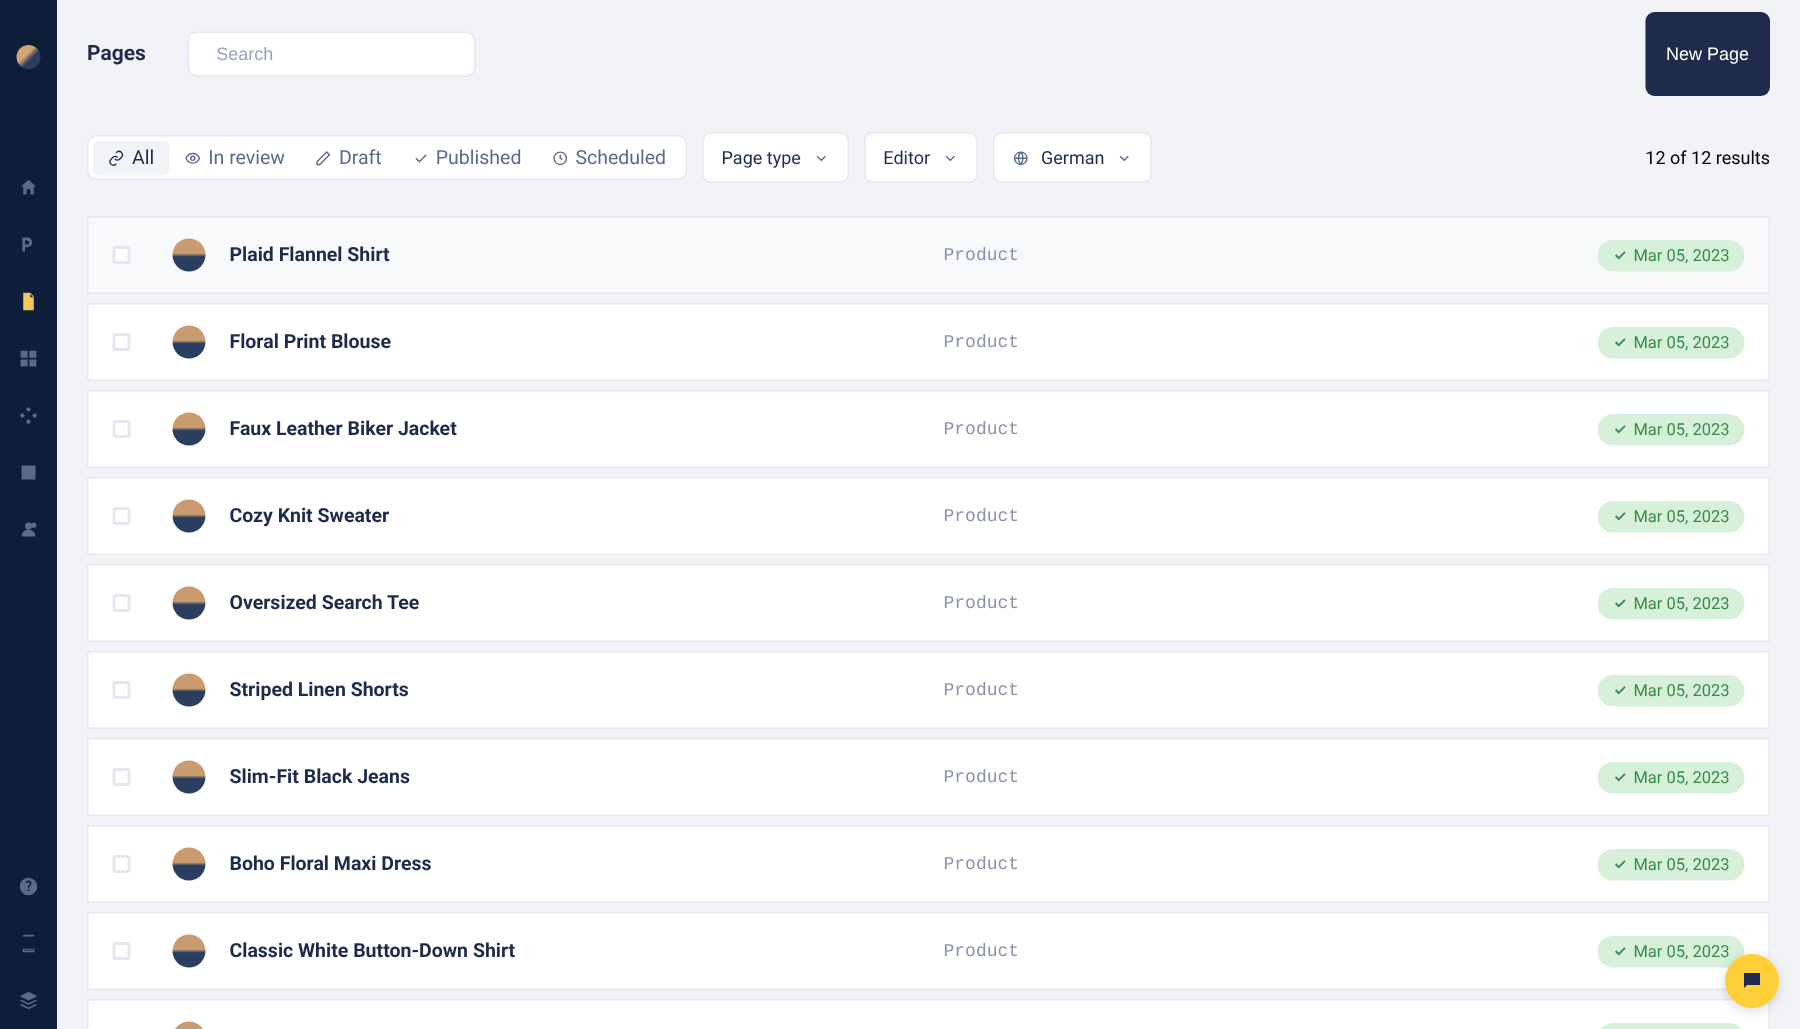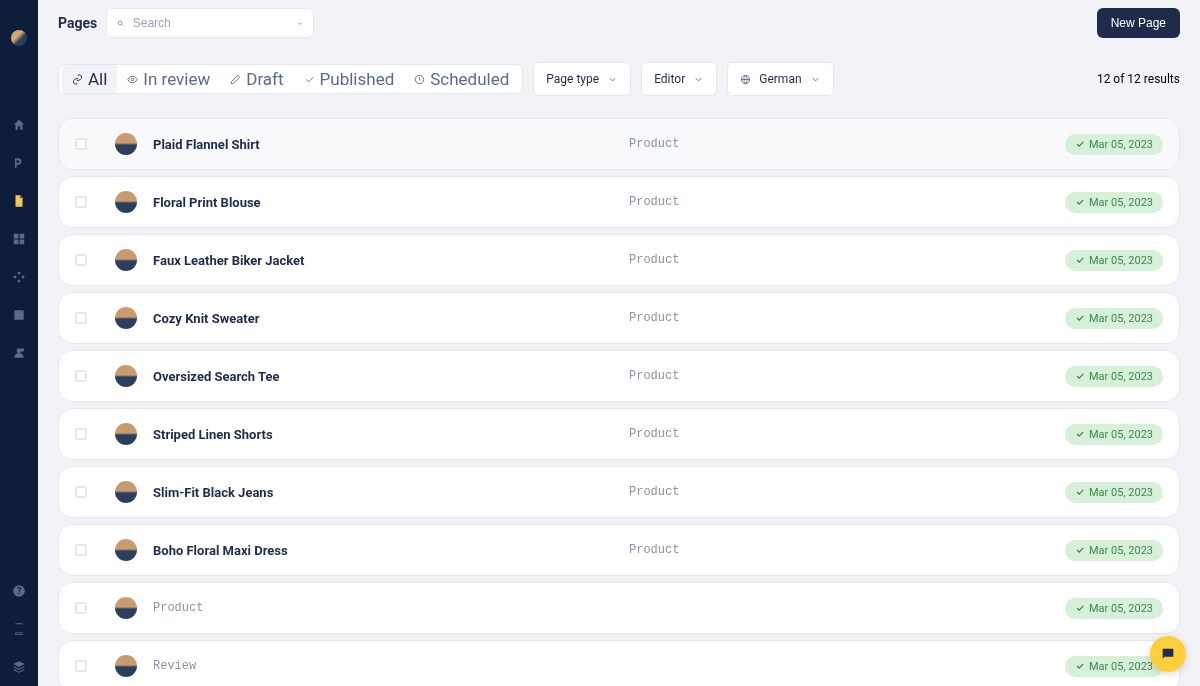--- a/index.html
+++ b/index.html
@@ -41,56 +41,56 @@
 
 .main {
   margin-left: 38px;
   padding: 8px 20px 20px 20px;
   height: 686px;
   overflow-y: auto;
 }
 .header {
   display: flex;
   align-items: center;
-  gap: 9px;
+  gap: 28px;
   margin-bottom: 24px;
 }
 .header-title {
   font-size: 14px;
   font-weight: 700;
   color: #1e2b4a;
 }
 .search-box {
   background: #fff;
   border: 1px solid #e4e7ee;
   border-radius: 6px;
   display: flex;
   align-items: center;
-  width: 208px;
+  width: 192px;
   height: 30px;
   padding: 0 10px;
   gap: 8px;
 }
 .search-box input {
   border: none;
   outline: none;
   flex: 1;
   font-size: 12px;
   color: #1e2b4a;
 }
 .search-box input::placeholder { color: #9aa3b8; }
 .search-box svg { width: 13px; height: 13px; color: #5a6b8a; }
 .chevron { width: 10px; height: 10px; color: #5a6b8a; }
 .header .flex-spacer { flex: 1; }
 .new-page-btn {
   background: #1e2b4a;
   color: #fff;
   border: none;
   border-radius: 6px;
-  padding: 8px 14px;
+  padding: 21px 14px;
   font-size: 12px;
   font-weight: 500;
   cursor: pointer;
 }
 
 .toolbar {
   display: flex;
   align-items: center;
   gap: 10px;
   margin-bottom: 22px;
@@ -102,21 +102,21 @@
   display: flex;
   align-items: center;
   height: 30px;
   padding: 3px;
 }
 .pill-item {
   display: flex;
   align-items: center;
   gap: 5px;
   padding: 4px 10px;
-  font-size: 17px;
+  font-size: 13px;
   color: #5a6b8a;
   cursor: pointer;
   border-radius: 4px;
 }
 .pill-item.active {
   background: #f2f3f7;
   color: #1e2b4a;
 }
 .pill-item svg { width: 11px; height: 11px; }
 .dropdown-btn {
@@ -136,21 +136,21 @@
 .toolbar .flex-spacer { flex: 1; }
 .result-count {
   font-size: 12px;
   color: #000000;
 }
 
 .list {}
 .list-row {
   background: #fff;
   border: 1px solid #e4e7ee;
-  border-radius: 14px;
+  border-radius: 0;
   margin-bottom: 6px;
   padding: 14px 16px;
   display: flex;
   align-items: center;
   gap: 16px;
   cursor: pointer;
 }
 .list-row.hover { background: #f8f9fb; }
 .checkbox {
   width: 12px; height: 12px;
@@ -438,20 +438,21 @@
     <div class="status-badge">
       <svg viewBox="0 0 24 24" fill="none" stroke="currentColor" stroke-width="3">
             <path d="M5 12l5 5L20 7"></path>
           </svg>
       <span>Mar 05, 2023</span>
     </div>
       </div>
       <div class="list-row">
     <div class="checkbox"></div>
     <div class="row-avatar"></div>
+    <div class="row-title">Classic White Button-Down Shirt</div>
     <div class="row-type">Product</div>
     <div class="status-badge">
       <svg viewBox="0 0 24 24" fill="none" stroke="currentColor" stroke-width="3">
             <path d="M5 12l5 5L20 7"></path>
           </svg>
       <span>Mar 05, 2023</span>
     </div>
       </div>
       <div class="list-row">
     <div class="checkbox"></div>

